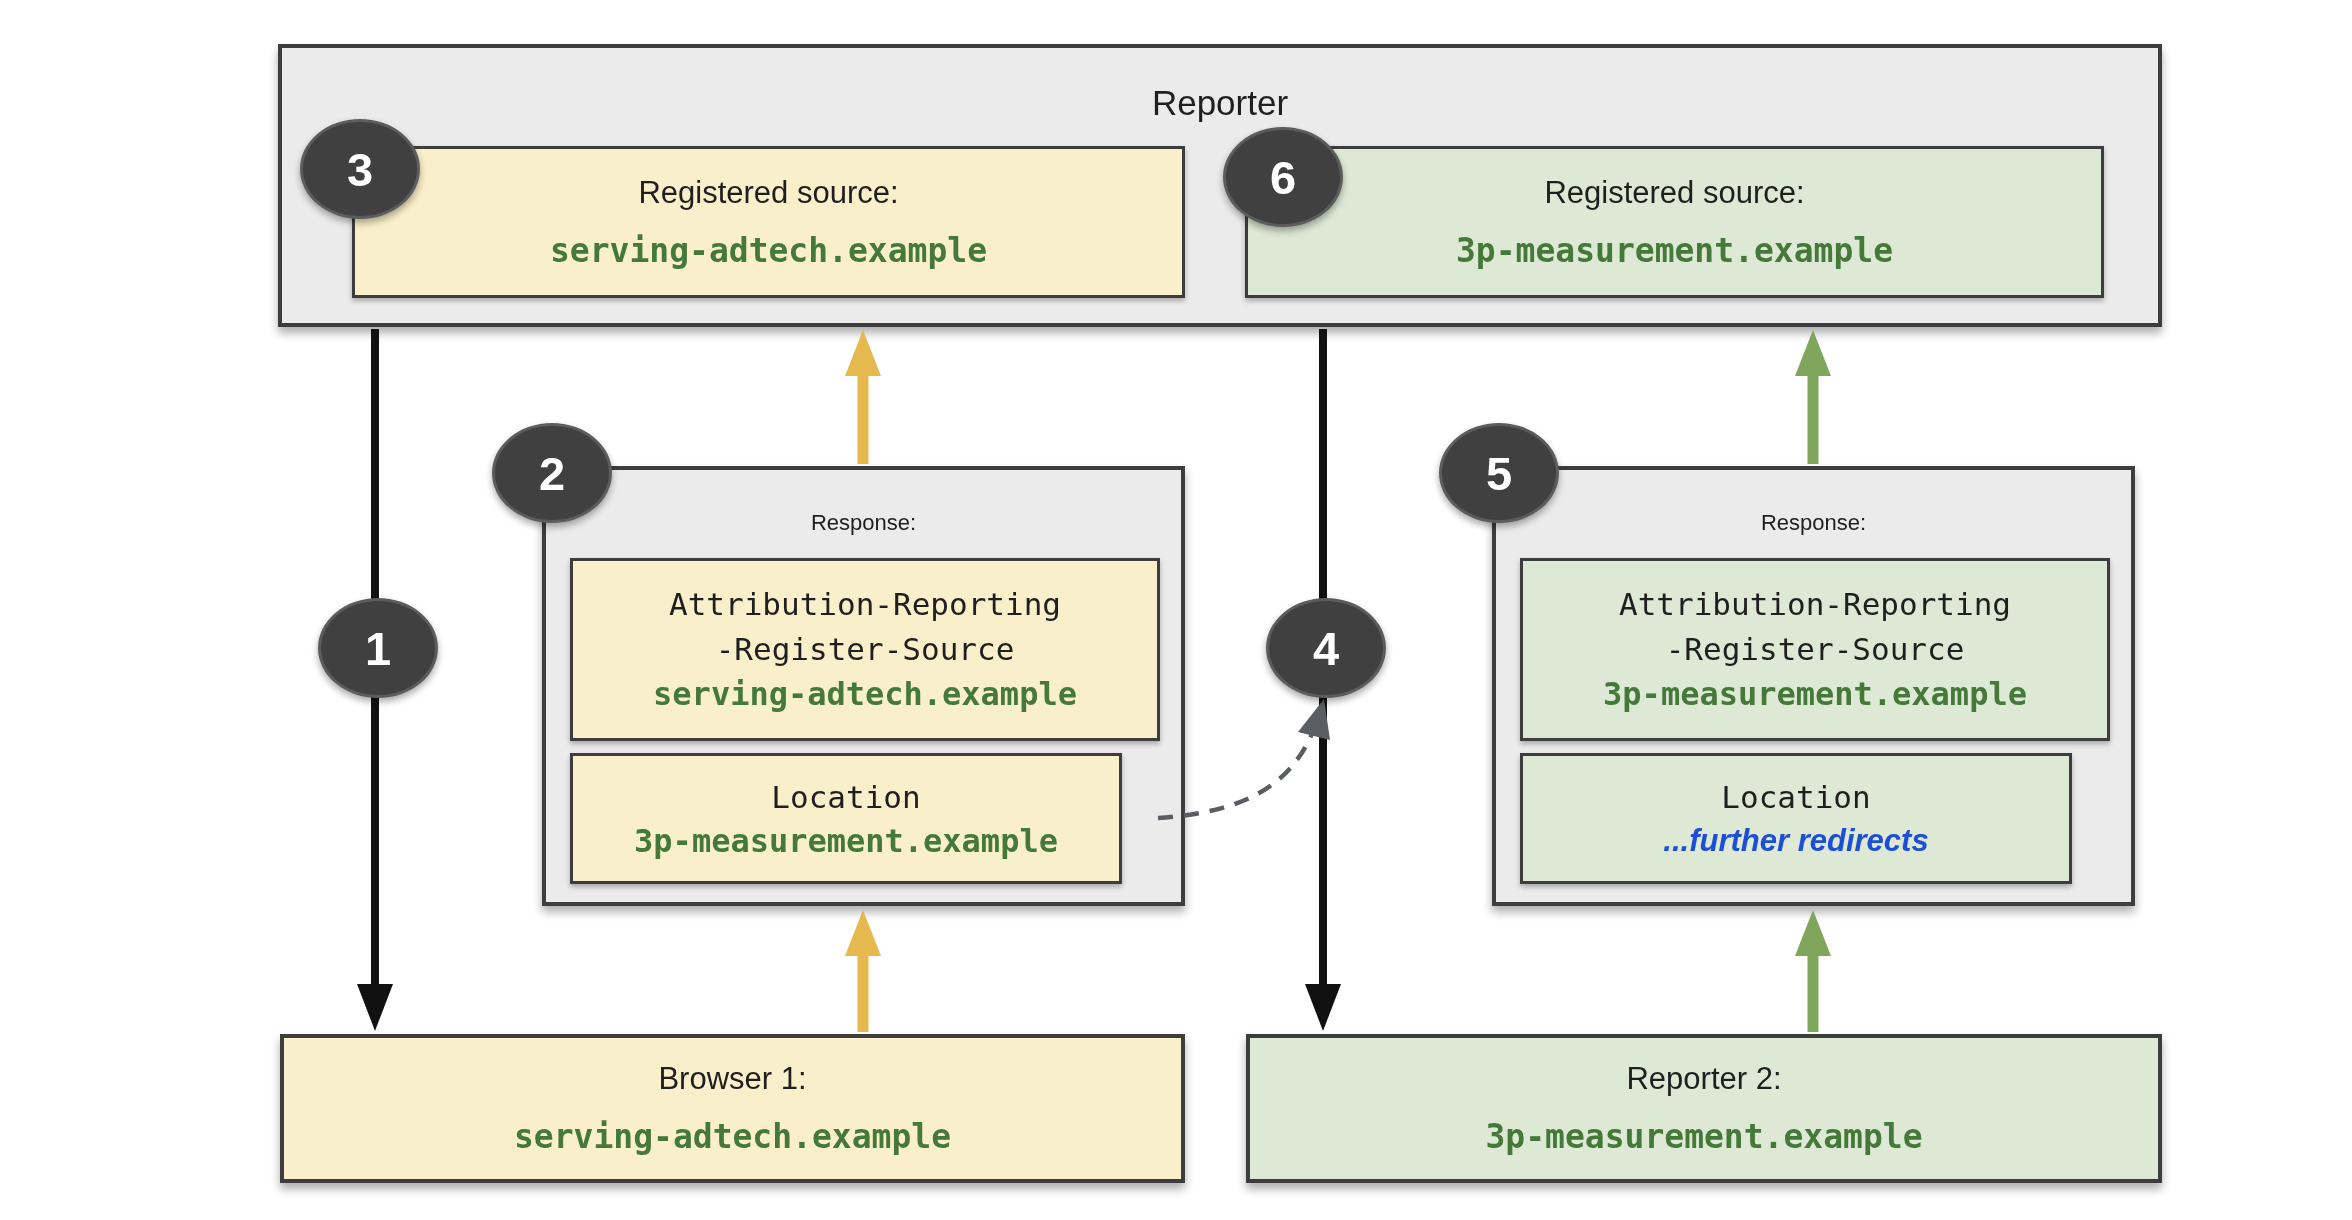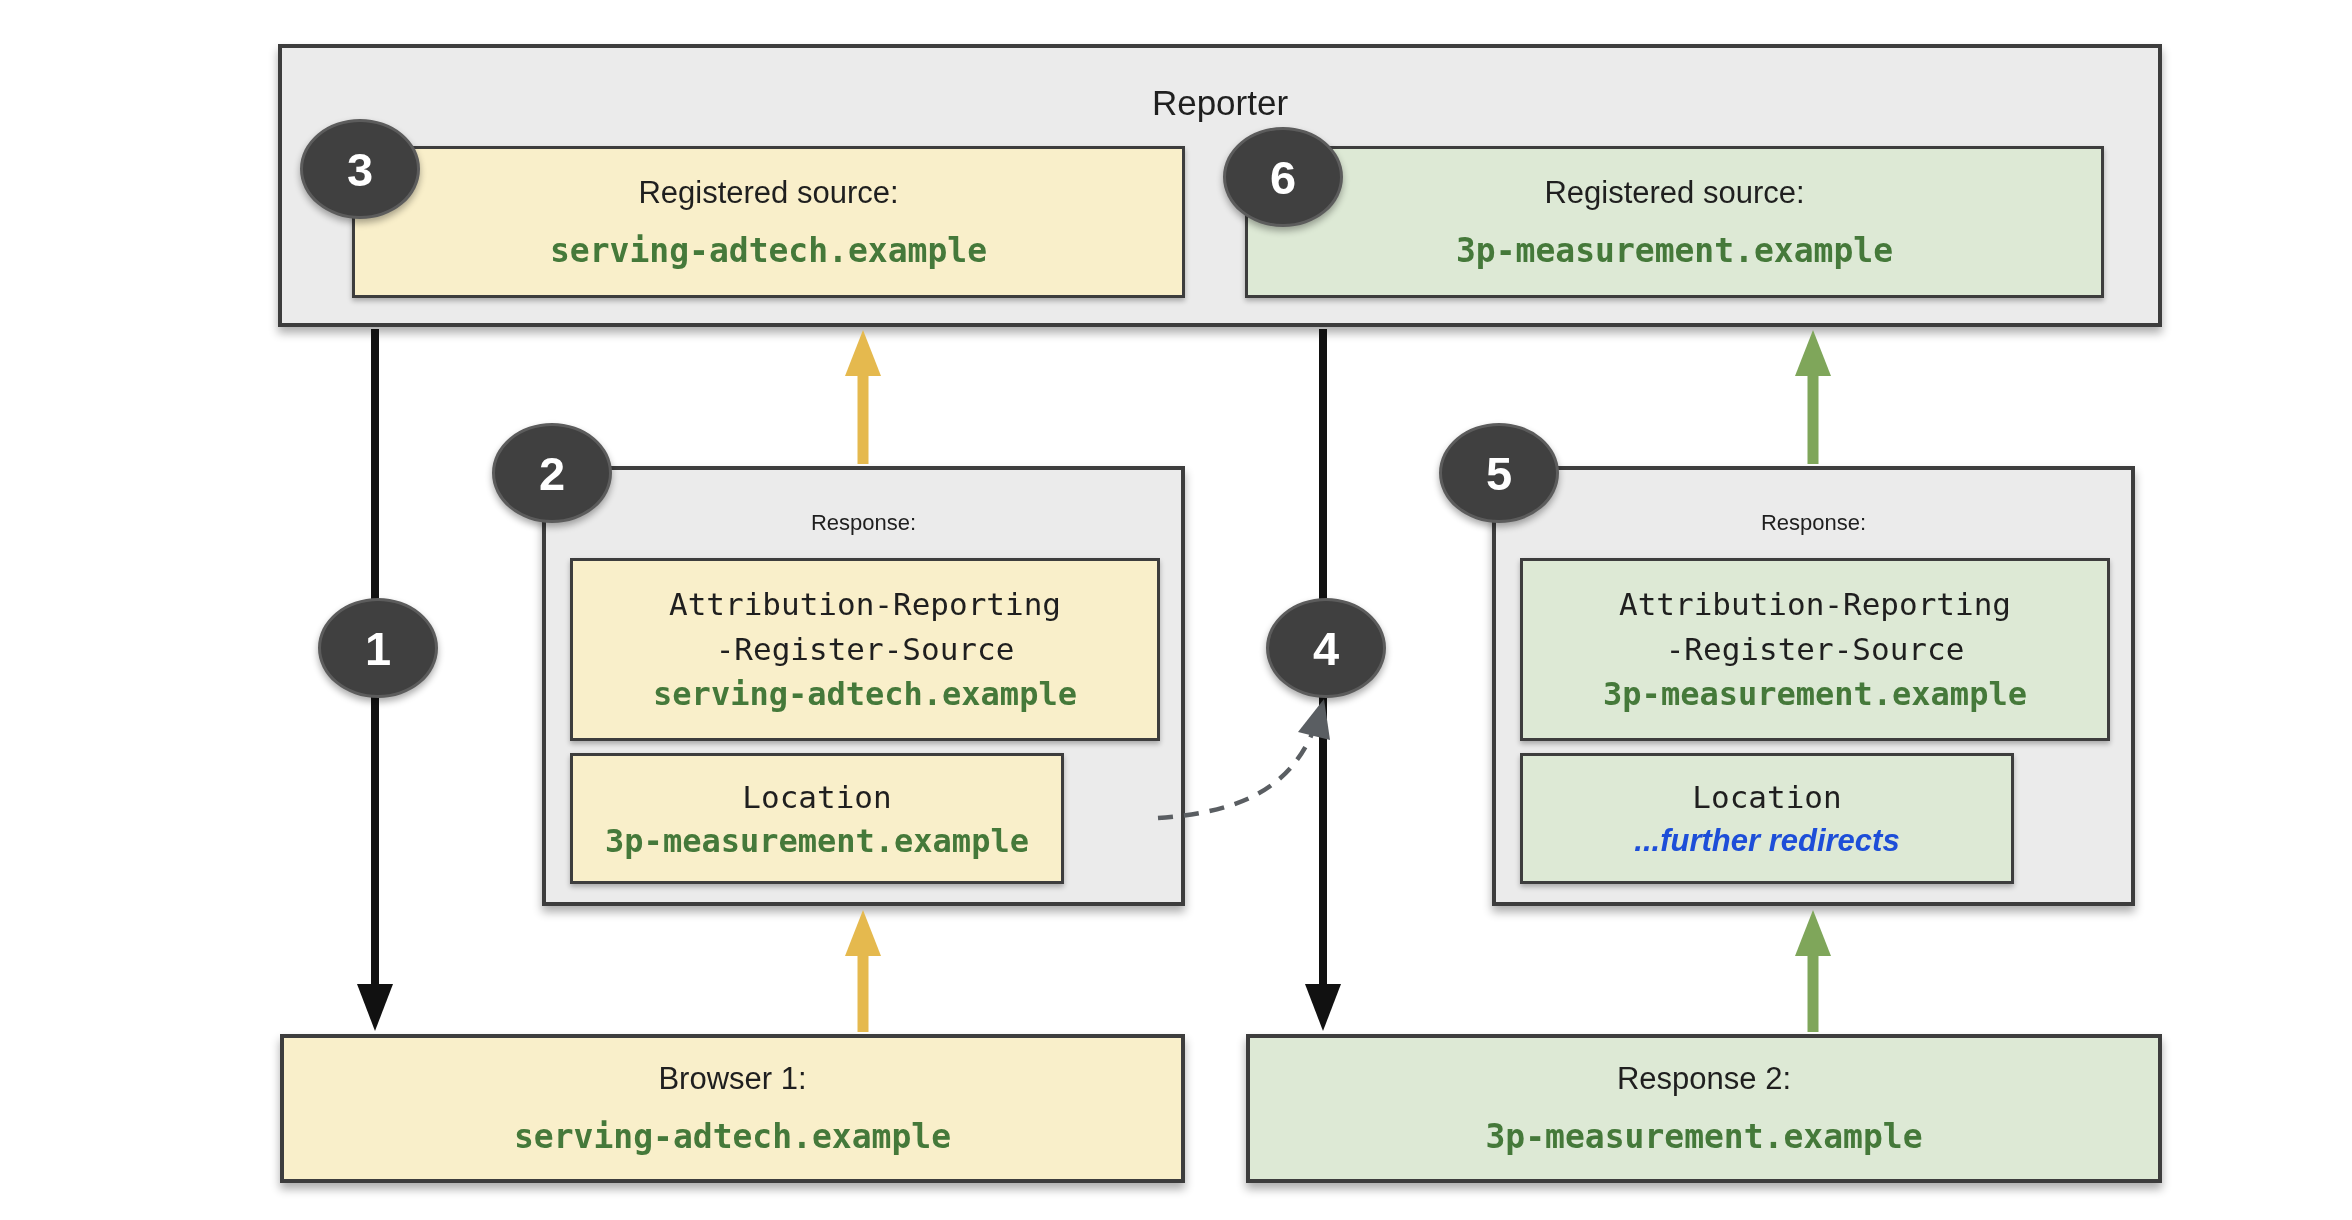--- a/index.html
+++ b/index.html
@@ -27,21 +27,21 @@
   .label-sans{font-size:31px;line-height:36px;color:#1f1f1f;}
   .domain-mono{font-family:"DejaVu Sans Mono",monospace;font-weight:bold;
     font-size:33px;line-height:39px;color:#45793a;}
 
   
   #resp1{left:542px;top:466px;width:643px;height:440px;}
   #resp2{left:1492px;top:466px;width:643px;height:440px;}
   .resp-title{position:absolute;left:0;right:0;top:34px;text-align:center;
     font-size:22px;line-height:38px;color:#1f1f1f;}
   .innerA{left:24px;top:88px;width:590px;height:183px;}
-  .innerB{left:24px;top:283px;width:494px;height:131px;}
+  .innerB{left:24px;top:283px;width:552px;height:131px;}
   .mono-stack{display:flex;flex-direction:column;align-items:center;justify-content:center;
     height:100%;text-align:center;}
   .mono-line{font-family:"DejaVu Sans Mono",monospace;font-size:31px;line-height:45px;color:#1f1f1f;}
   .mono-value{font-family:"DejaVu Sans Mono",monospace;font-weight:bold;
     font-size:32px;line-height:45px;color:#45793a;}
   .innerB .mono-line,.innerB .mono-value{line-height:44px;}
   .redirects{font-family:"Liberation Sans",sans-serif;font-weight:bold;font-style:italic;
     font-size:31px;line-height:44px;color:#1d4ed8;}
 
   
@@ -121,21 +121,21 @@
   </div>
 
   <div id="rep1" class="box outer yellow-fill">
     <div class="two-line">
       <div class="label-sans">Browser 1:</div>
       <div class="domain-mono">serving-adtech.example</div>
     </div>
   </div>
   <div id="rep2" class="box outer green-fill">
     <div class="two-line">
-      <div class="label-sans">Response 2:</div>
+      <div class="label-sans">Reporter 2:</div>
       <div class="domain-mono">3p-measurement.example</div>
     </div>
   </div>
 
   <svg class="arrows" width="2352" height="1220" viewBox="0 0 2352 1220">
 
     <g>
       <line x1="375" y1="329" x2="375" y2="988" stroke="#111111" stroke-width="8"></line>
       <polygon points="375,1031 357,984 393,984" fill="#111111"></polygon>
     </g>

